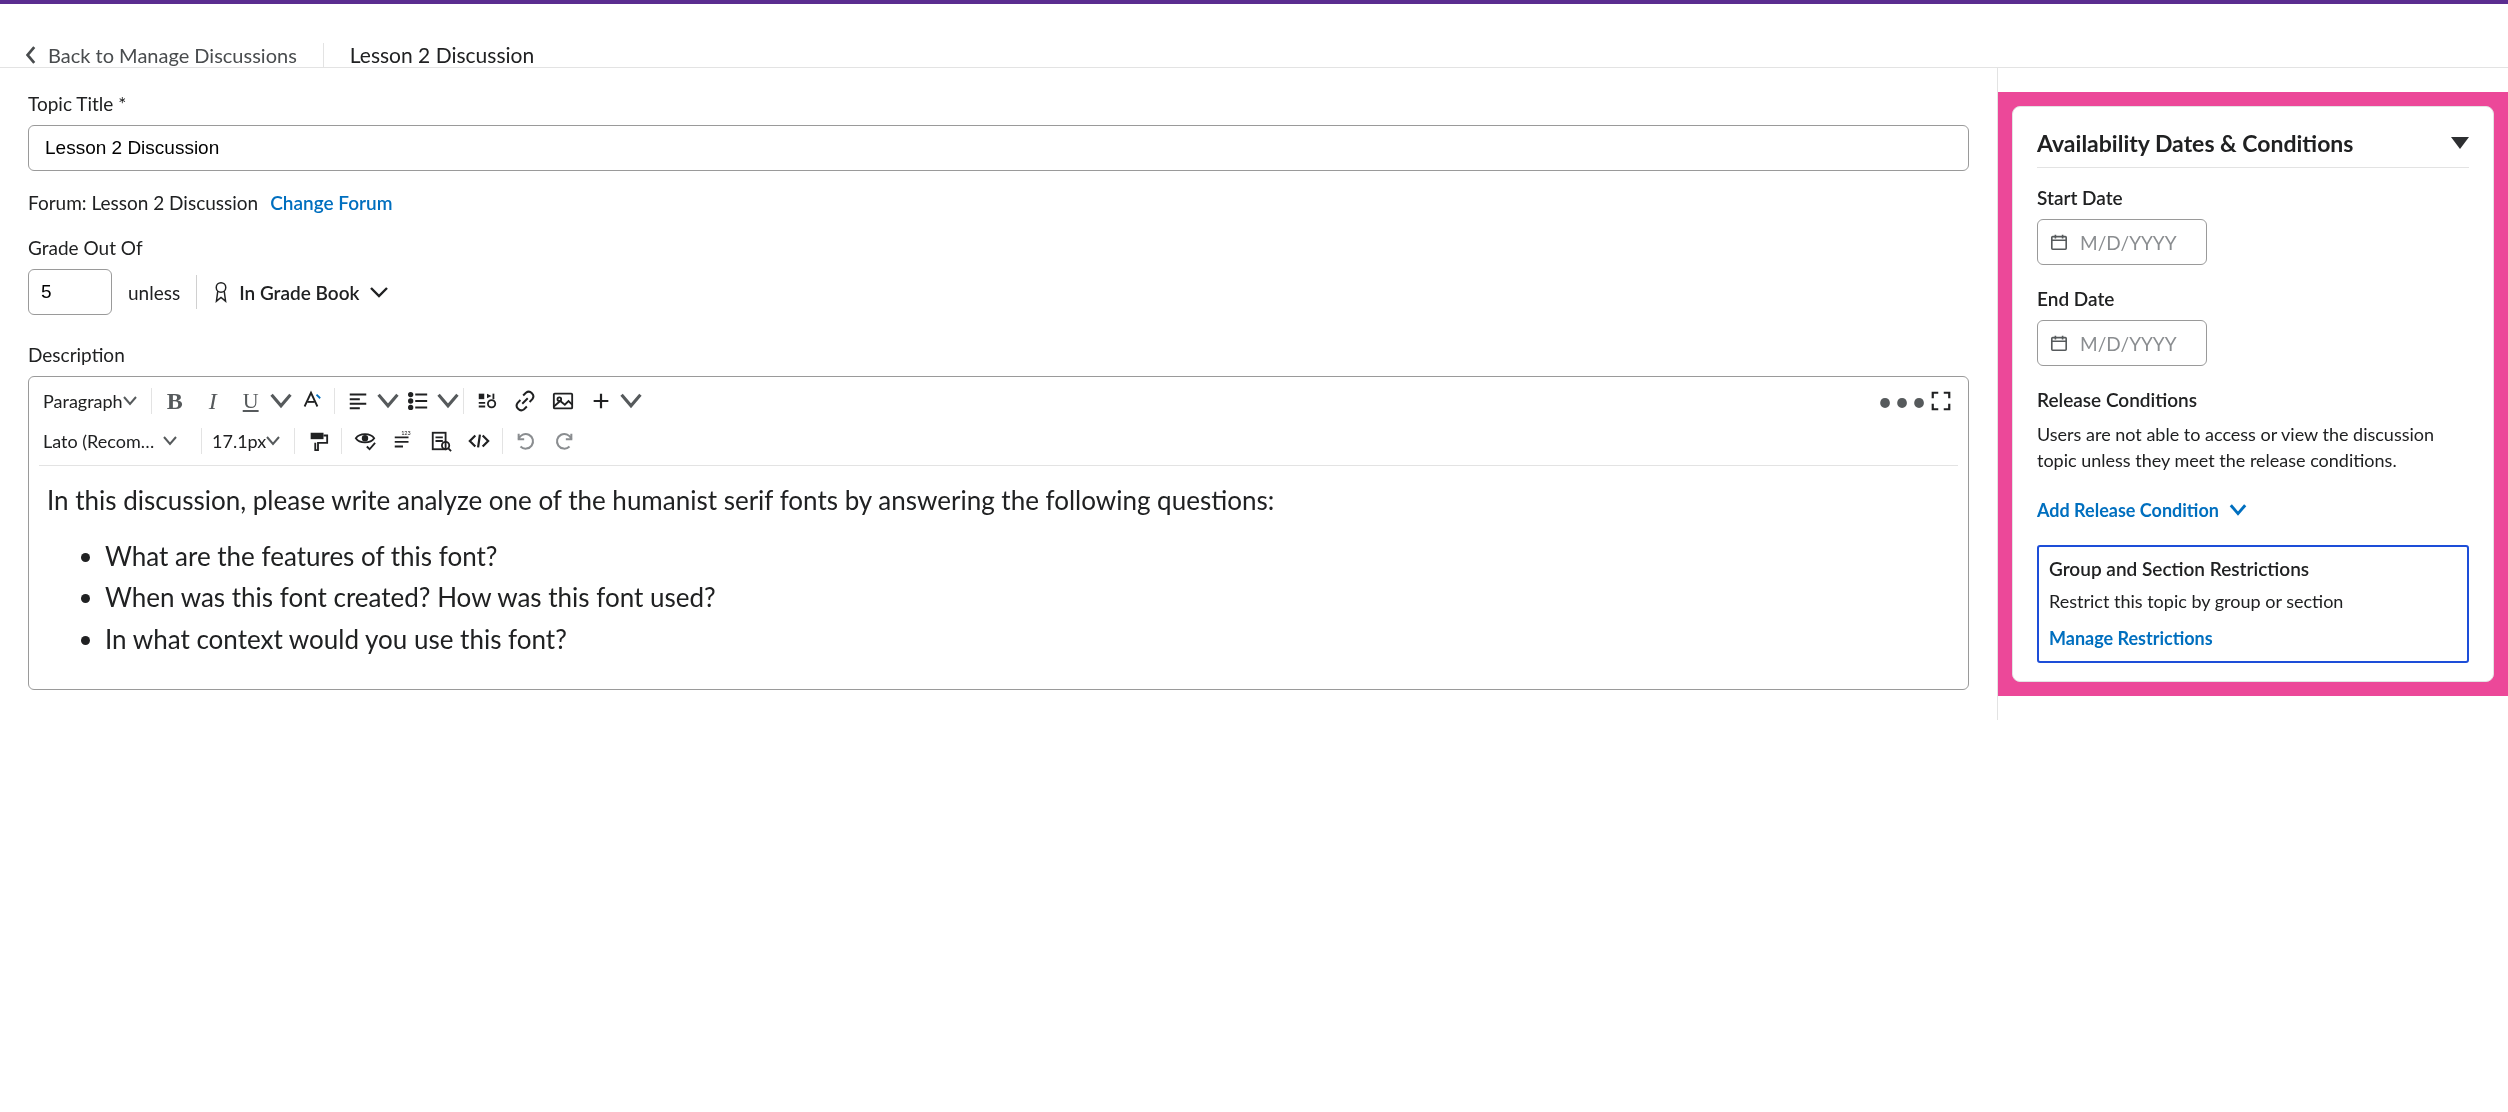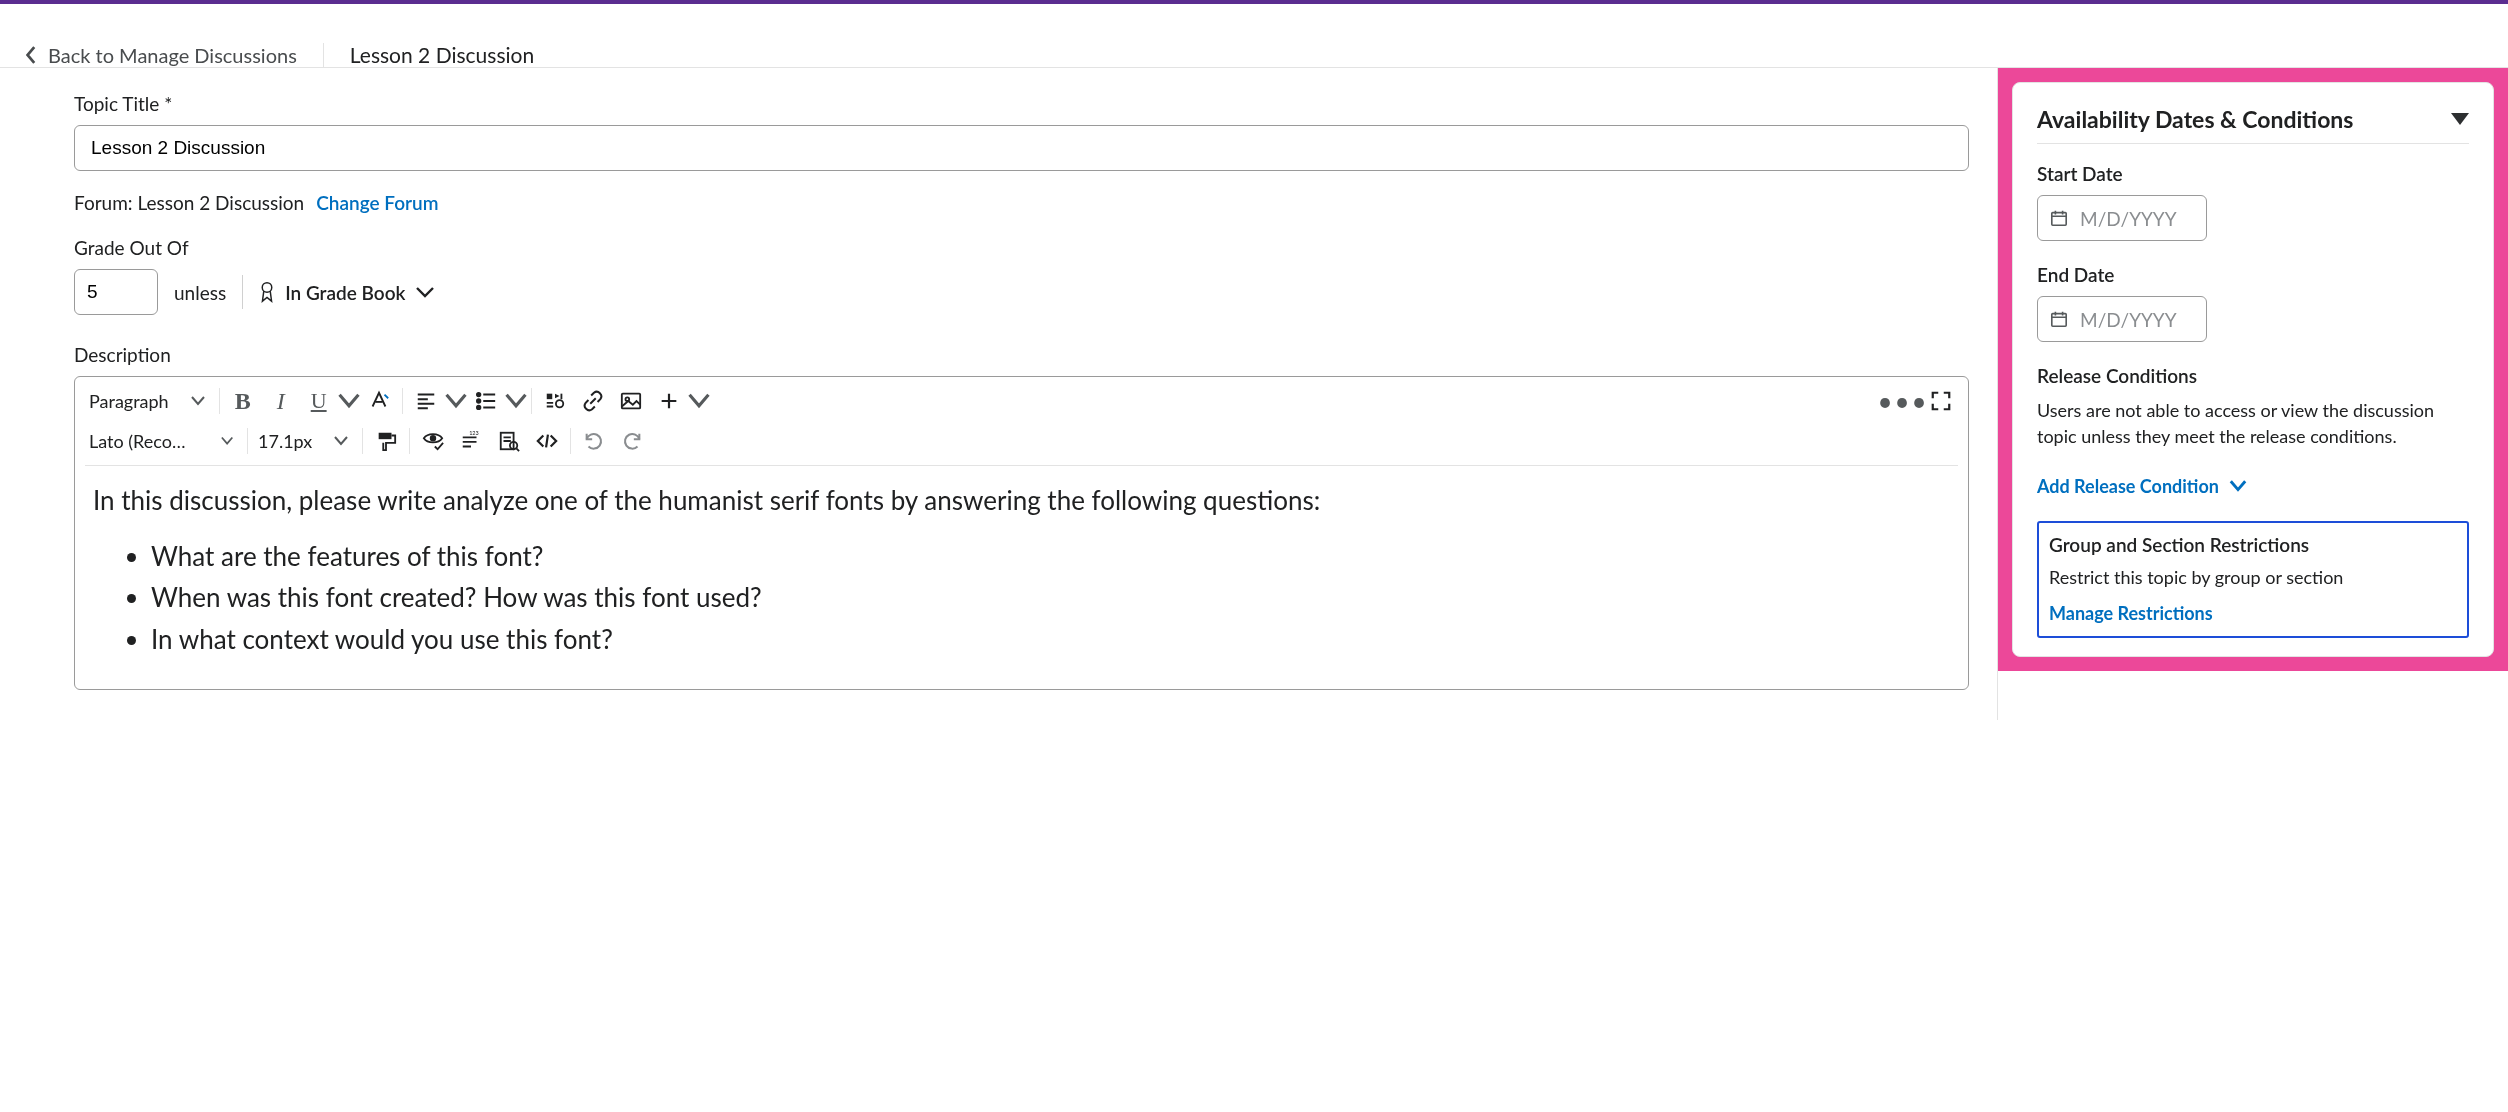--- a/index.html
+++ b/index.html
@@ -4,42 +4,42 @@
 <style>
   * { box-sizing: border-box; margin: 0; padding: 0; }
   body { font-family: "Lato", "Segoe UI", Arial, sans-serif; color: #202122; background: #fff; font-size: 19px; }
   .purple-bar { height: 4px; background: #5b2d90; width: 100%; }
 
   .topbar { display: flex; align-items: flex-end; height: 64px; border-bottom: 1px solid #e3e3e3; }
   .back-link { display: flex; align-items: center; gap: 10px; padding: 0 26px; font-size: 20px; color: #494c4e; cursor: pointer; border-right: 1px solid #e3e3e3; }
   .back-link svg { width: 12px; height: 18px; }
   .page-title { display: flex; align-items: center; padding: 0 26px; font-size: 21px; font-weight: 400; }
 
-  .layout { display: flex; align-items: flex-start; padding-left: 46px; }
+  .layout { display: flex; align-items: center; }
   .main { flex: 1; padding: 24px 28px 30px 28px; min-width: 0; border-right: 1px solid #e3e3e3; }
   .label { font-size: 19px; margin-bottom: 10px; }
 
   .title-input { width: 100%; height: 46px; border: 1px solid #9a9a9a; border-radius: 6px; padding: 0 16px; font-size: 19px; margin-bottom: 20px; }
 
   .forum-row { display: flex; align-items: center; gap: 12px; font-size: 19px; margin-bottom: 22px; }
   .link { color: #006fbf; cursor: pointer; font-weight: 600; }
 
   .grade-row { display: flex; align-items: center; gap: 16px; margin-bottom: 28px; }
   .grade-input { width: 84px; height: 46px; border: 1px solid #9a9a9a; border-radius: 6px; padding: 0 12px; font-size: 19px; }
   .points { font-size: 19px; }
   .vdiv { width: 1px; height: 34px; background: #d0d0d0; }
   .gradebook { display: flex; align-items: center; gap: 10px; font-weight: 600; font-size: 19px; cursor: pointer; }
   .gradebook svg.icon { width: 16px; height: 22px; }
   .chev-down { width: 20px; height: 12px; }
 
   .editor { border: 1px solid #9a9a9a; border-radius: 6px; }
   .toolbar { display: flex; flex-wrap: wrap; align-items: center; padding: 4px 8px 0 8px; }
   .toolbar-row { display:flex; align-items:center; flex-wrap:wrap; width:100%; }
   .sep { width: 1px; height: 26px; background: #e3e3e3; margin: 0 4px; }
-  .tsel { display:flex; align-items:center; gap:22px; height:40px; padding: 0 10px 0 6px; cursor:pointer; font-size:18px; }
+  .tsel { display:flex; align-items:center; gap:0; height:40px; padding: 0 10px 0 6px; cursor:pointer; font-size:18px; }
   .tbtn { width:38px; height:40px; display:flex; align-items:center; justify-content:center; cursor:pointer; color:#565a5c; border-radius:4px; }
   .tbtn svg { width:22px; height:22px; }
   .tbtn.bold { font-size:24px; font-weight:800; font-family: Georgia, serif; }
   .tbtn.italic { font-size:24px; font-style:italic; font-family: Georgia, serif; }
   .tbtn .u { font-family: Georgia, serif; font-size:22px; text-decoration: underline; }
   .ellips { font-size:26px; letter-spacing:2px; }
   .toolbar-hr { height:1px; background:#e3e3e3; margin: 4px 10px 0 10px; }
 
   .editor-body { padding: 16px 18px 26px 18px; font-size:26px; line-height:1.45; }
   .editor-body ul { padding-left: 58px; margin-top: 18px; }

